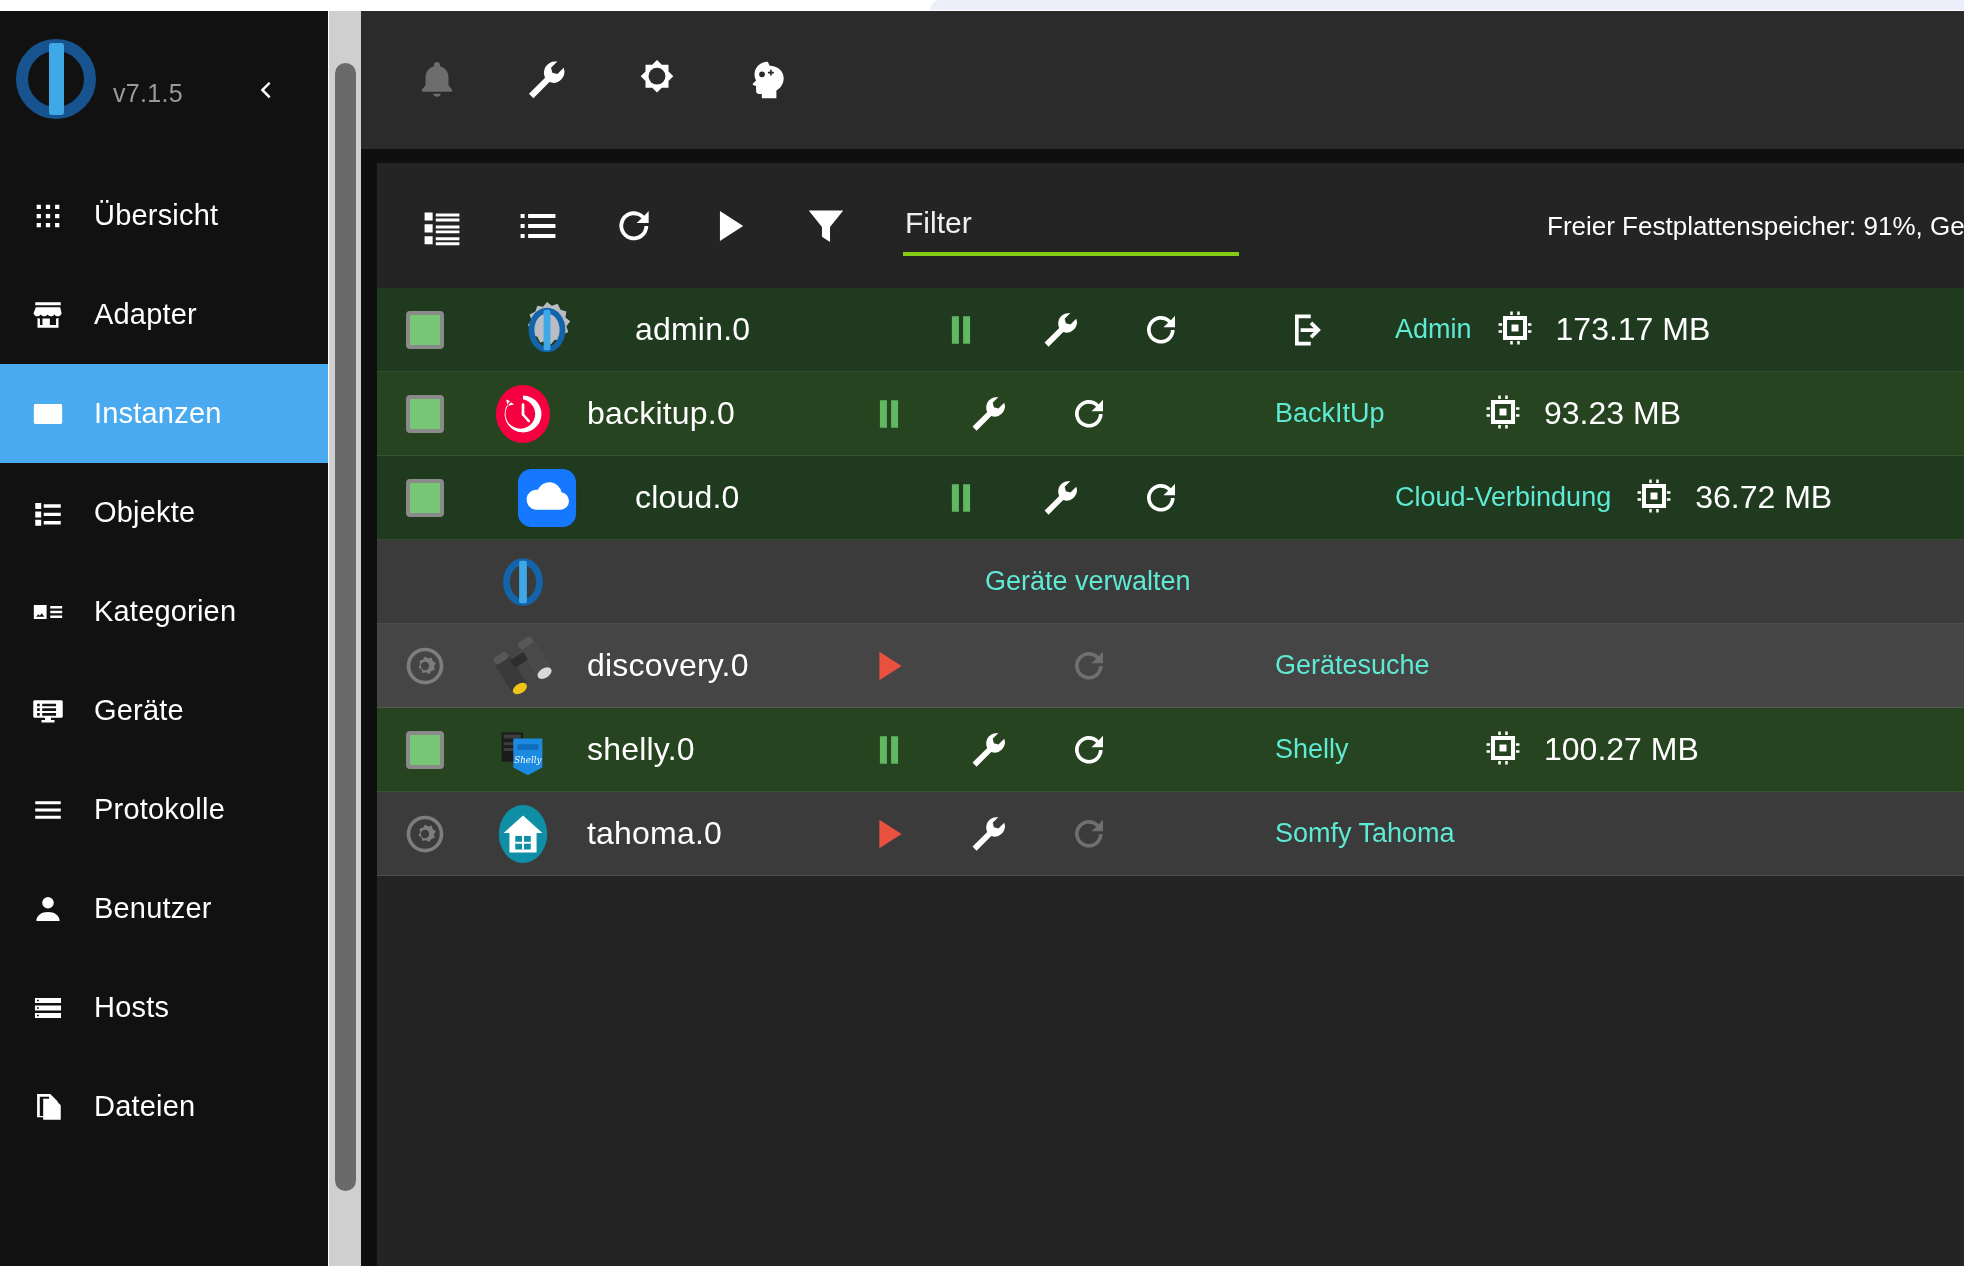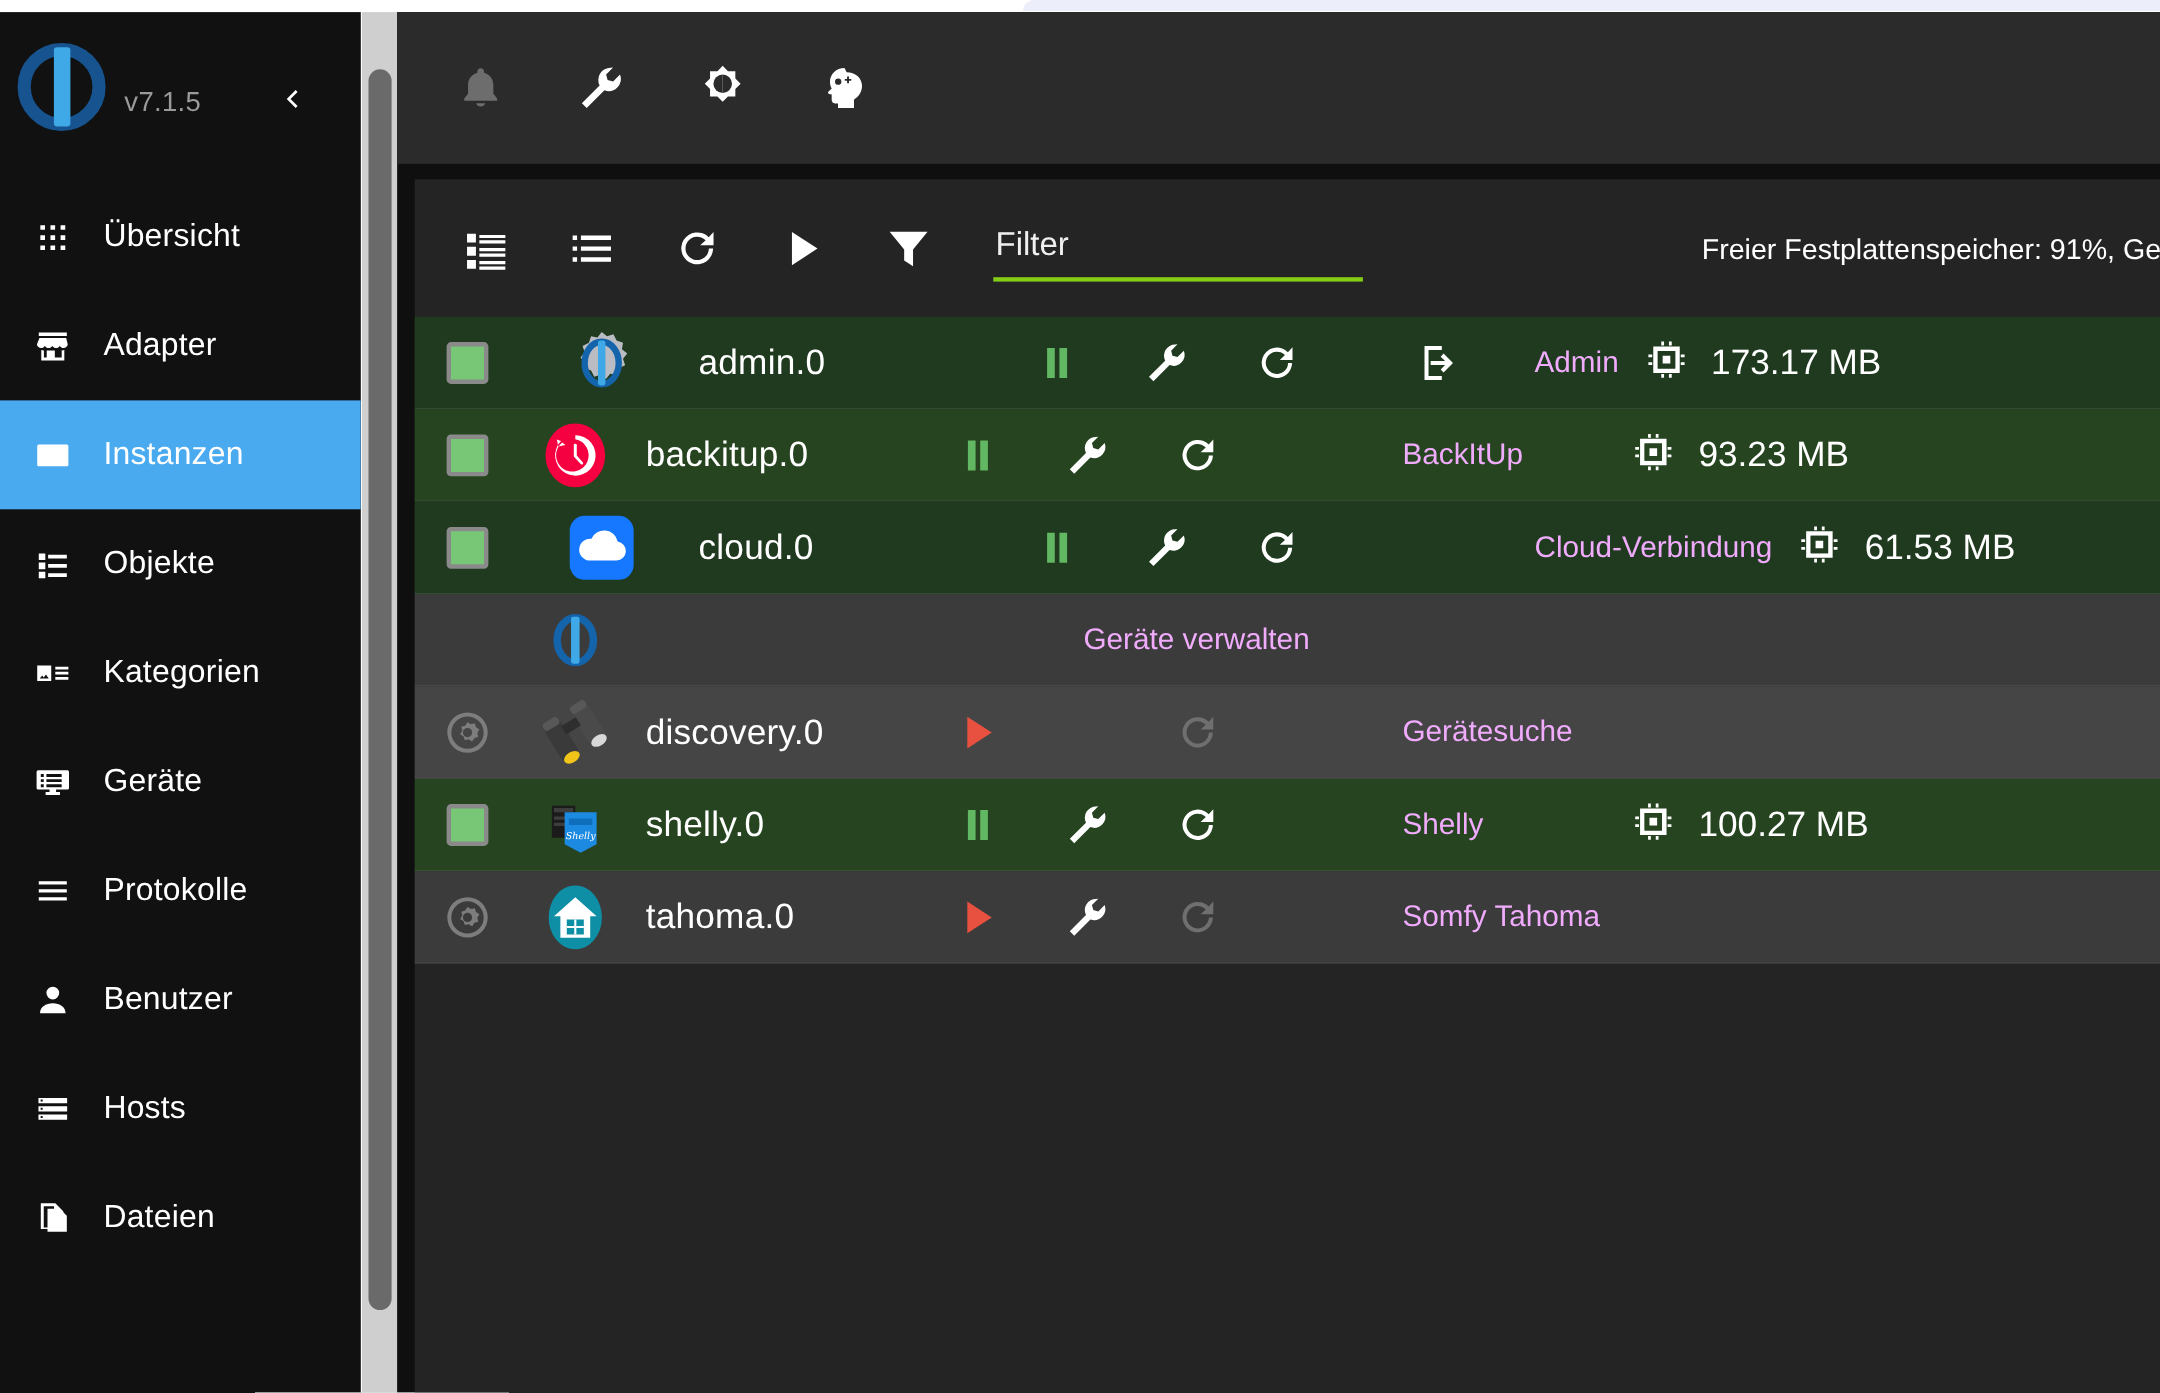--- a/index.html
+++ b/index.html
@@ -173,21 +173,21 @@
   .act.wrench svg { fill: #ffffff; }
   .act.reload svg { fill: #ffffff; }
   .act.reload.disabled svg { fill: #6f6f6f; }
   .act.link svg { fill: #ffffff; }
 
   .c-link {
     width: 96px; min-width: 96px; display: flex; align-items: center;
     justify-content: flex-start; padding-left: 24px;
   }
   .c-title {
-    flex: 1; color: #f0abfc; font-size: 27px; padding-left: 16px;
+    flex: 1; color: #5eead4; font-size: 27px; padding-left: 16px;
     white-space: nowrap;
   }
   .c-mem {
     width: 300px; min-width: 300px; display: flex; align-items: center;
     gap: 22px; justify-content: flex-start;
   }
   .c-mem .chip svg { width: 38px; height: 38px; fill: #ffffff; }
   .c-mem .memval { color: #ffffff; font-size: 32px; white-space: nowrap; }
   .spacer-right { width: 180px; min-width: 180px; }
 </style>
@@ -494,21 +494,21 @@
               </span>
           </div>
           <div class="c-link"></div>
           <div class="c-title">Cloud-Verbindung</div>
           <div class="c-mem">
             <span class="chip"><svg viewBox="0 0 24 24">
                   <path d="M9 1.6h1.6v2.2H9zM13.4 1.6H15v2.2h-1.6zM9 20.2h1.6v2.2H9zM13.4 20.2H15v2.2h-1.6zM1.6 9h2.2v1.6H1.6zM1.6 13.4h2.2V15H1.6zM20.2 9h2.2v1.6h-2.2zM20.2 13.4h2.2V15h-2.2zM4.4 4.4h15.2v15.2H4.4zm2.6 2.6v10h10V7z"></path>
                   <path d="M7 7h10v10H7z" fill="#1f3a1f"></path>
                   <path d="M9.8 9.8h4.4v4.4H9.8z"></path>
                 </svg></span>
-            <span class="memval">61.53 MB</span>
+            <span class="memval">36.72 MB</span>
           </div>
           <div class="spacer-right"></div>
         </div>
 
         <div class="row gray-a">
           <div class="c-status"></div>
           <div class="c-icon">
             <svg class="adapter-ico" viewBox="0 0 64 64">
               <ellipse cx="32" cy="32" rx="17" ry="21" fill="none" stroke="#1464ab" stroke-width="7"></ellipse>
               <rect x="28" y="10" width="8" height="44" fill="#3fa9e8" rx="2"></rect>

